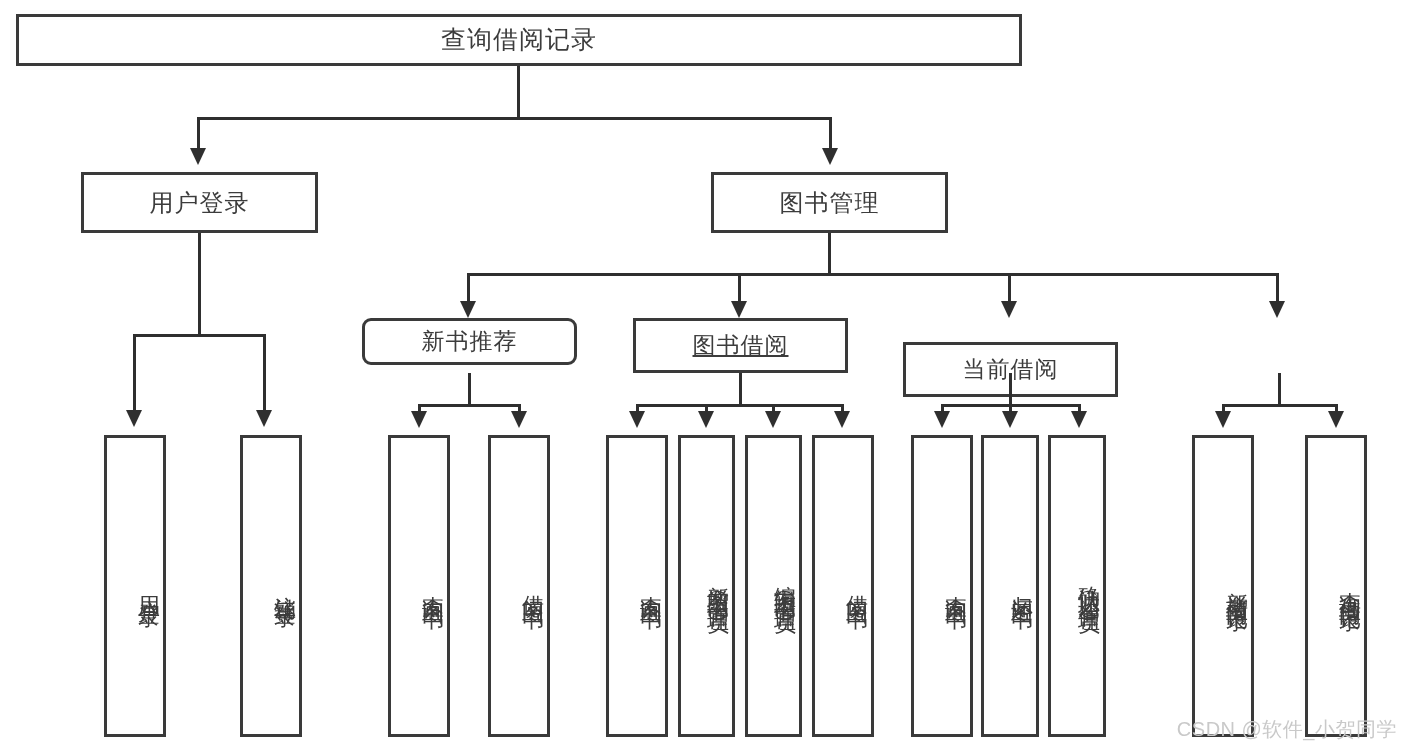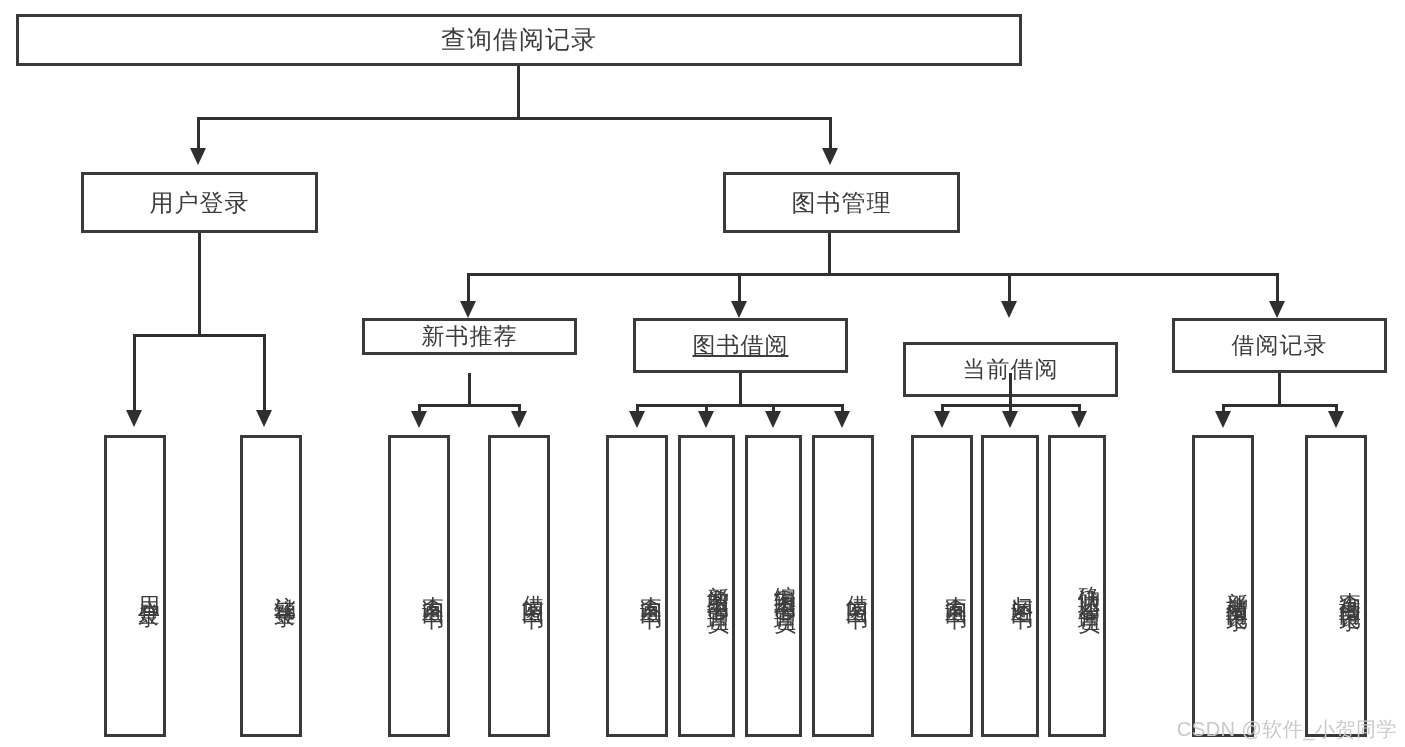--- a/index.html
+++ b/index.html
@@ -92,21 +92,21 @@
 
   <div class="ln v" style="left:197px; top:117px; width:3px; height:33px;"></div>
   <div class="arrow" style="left:190px; top:148px;"></div>
 
   <div class="ln v" style="left:829px; top:117px; width:3px; height:33px;"></div>
   <div class="arrow" style="left:822px; top:148px;"></div>
 
   <div class="node level2" style="left:81px; top:172px; width:237px; height:61px;">
     <span>用户登录</span>
   </div>
-  <div class="node level2" style="left:711px; top:172px; width:237px; height:61px;margin-left:12px;">
+  <div class="node level2" style="left:711px; top:172px; width:237px; height:61px;">
     <span>图书管理</span>
   </div>
 
   <div class="ln v" style="left:198px; top:233px; width:3px; height:103px;"></div>
   <div class="ln h" style="left:133px; top:334px; width:133px; height:3px;"></div>
   <div class="ln v" style="left:133px; top:334px; width:3px; height:78px;"></div>
   <div class="arrow" style="left:126px; top:410px;"></div>
   <div class="ln v" style="left:263px; top:334px; width:3px; height:78px;"></div>
   <div class="arrow" style="left:256px; top:410px;"></div>
 
@@ -114,31 +114,28 @@
   <div class="ln h" style="left:467px; top:273px; width:812px; height:3px;"></div>
   <div class="ln v" style="left:467px; top:273px; width:3px; height:30px;"></div>
   <div class="arrow" style="left:460px; top:301px;"></div>
   <div class="ln v" style="left:738px; top:273px; width:3px; height:30px;"></div>
   <div class="arrow" style="left:731px; top:301px;"></div>
   <div class="ln v" style="left:1008px; top:273px; width:3px; height:30px;"></div>
   <div class="arrow" style="left:1001px; top:301px;"></div>
   <div class="ln v" style="left:1276px; top:273px; width:3px; height:30px;"></div>
   <div class="arrow" style="left:1269px; top:301px;"></div>
 
-  <div class="node level3" style="left:362px; top:318px; width:215px; height:37px;">
+  <div class="node level3" style="left:362px; top:318px; width:215px; height:47px;border-radius:9px;">
     <span>新书推荐</span>
   </div>
   <div class="node level3" style="left:633px; top:318px; width:215px; height:55px;text-decoration:underline;">
     <span>图书借阅</span>
   </div>
   <div class="node level3" style="left:903px; top:318px; width:215px; height:55px;margin-top:24px;">
     <span>当前借阅</span>
-  </div>
-  <div class="node level3" style="left:1172px; top:318px; width:215px; height:55px;">
-    <span>借阅记录</span>
   </div>
 
   <div class="ln v" style="left:468px; top:373px; width:3px; height:33px;"></div>
   <div class="ln h" style="left:418px; top:404px; width:103px; height:3px;"></div>
   <div class="ln v" style="left:418px; top:404px; width:3px; height:9px;"></div>
   <div class="arrow" style="left:411px; top:411px;"></div>
   <div class="ln v" style="left:518px; top:404px; width:3px; height:9px;"></div>
   <div class="arrow" style="left:511px; top:411px;"></div>
 
   <div class="ln v" style="left:739px; top:373px; width:3px; height:33px;"></div>

